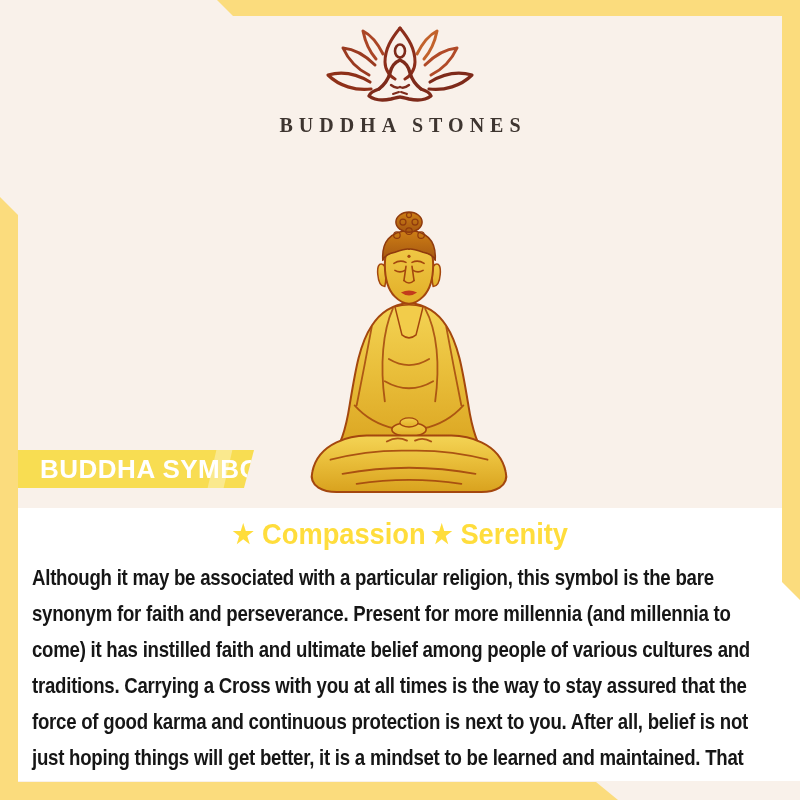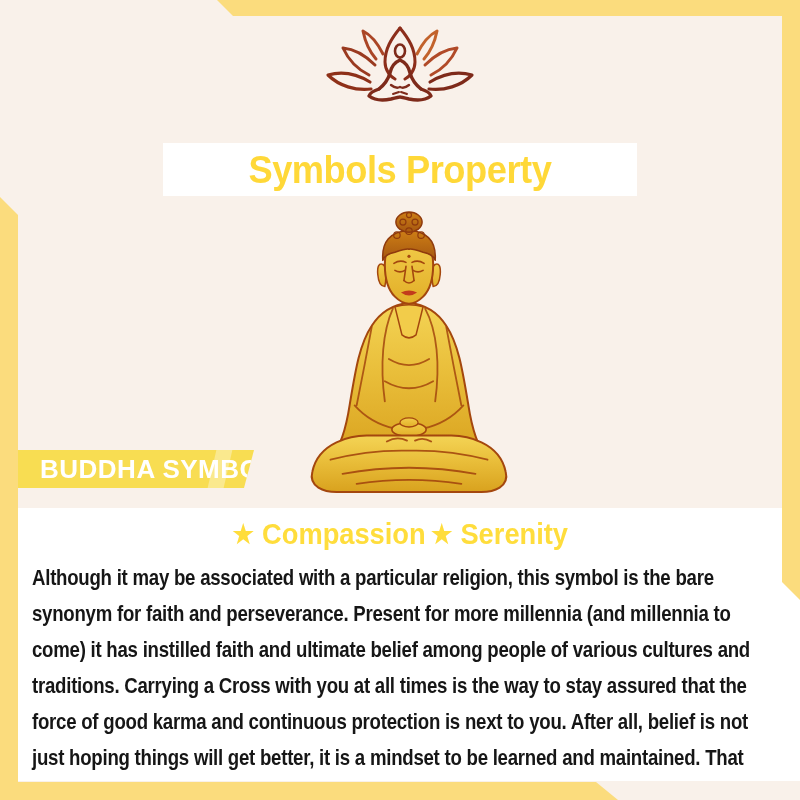--- a/index.html
+++ b/index.html
@@ -77,25 +77,23 @@
         <path d="M75,2 C84,13 90,23 90,36 C90,45 84,51 80,53" stroke="#8C2E1B" stroke-width="3"></path>
 
         <ellipse cx="75" cy="25" rx="5" ry="6.5" stroke="#7E2A1A" stroke-width="2.6"></ellipse>
         <path d="M75,34 C68,37 66,42 65,47 C63,54 59,59 54,63" stroke="#7E2A1A" stroke-width="3.4"></path>
         <path d="M75,34 C82,37 84,42 85,47 C87,54 91,59 96,63" stroke="#7E2A1A" stroke-width="3.4"></path>
         <path d="M54,63 Q45,66 44,70 Q52,76 66,73 Q74,71 75,71 Q76,71 84,73 Q98,76 106,70 Q105,66 96,63" stroke="#7E2A1A" stroke-width="3.4"></path>
         <path d="M66,59 Q71,63 75,61 Q79,63 84,59" stroke="#7E2A1A" stroke-width="2.4"></path>
         <path d="M68,68 l6,-2 M82,68 l-6,-2" stroke="#7E2A1A" stroke-width="2"></path>
       </g>
     </svg>
+    <div class="brand-name">BUDDHA STONES</div>
   </header>
 
-  <div class="title-band">
-    <h1>Symbols Property</h1>
-  </div>
 
   <div class="buddha-wrap" role="img" aria-label="Golden seated Buddha statue illustration">
     <svg width="226" height="294" viewBox="0 0 224 292">
       <defs>
         <linearGradient id="gold" x1="0" y1="0" x2="0" y2="1">
           <stop offset="0" stop-color="#F4D455"></stop>
           <stop offset="0.45" stop-color="#E9BE3A"></stop>
           <stop offset="1" stop-color="#D9A21E"></stop>
         </linearGradient>
         <linearGradient id="goldL" x1="0" y1="0" x2="0" y2="1">

